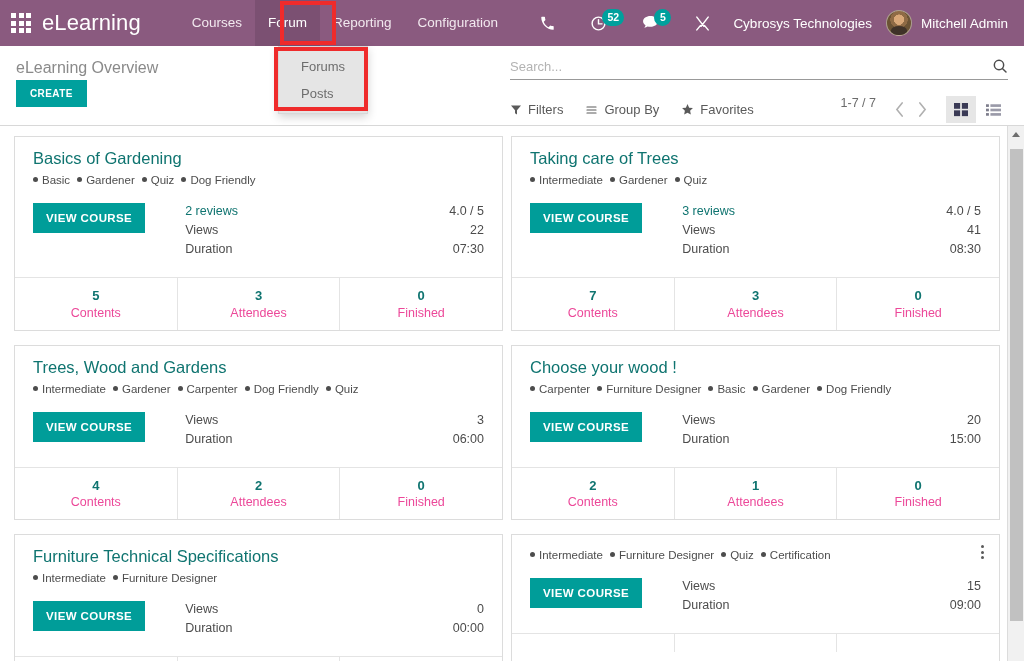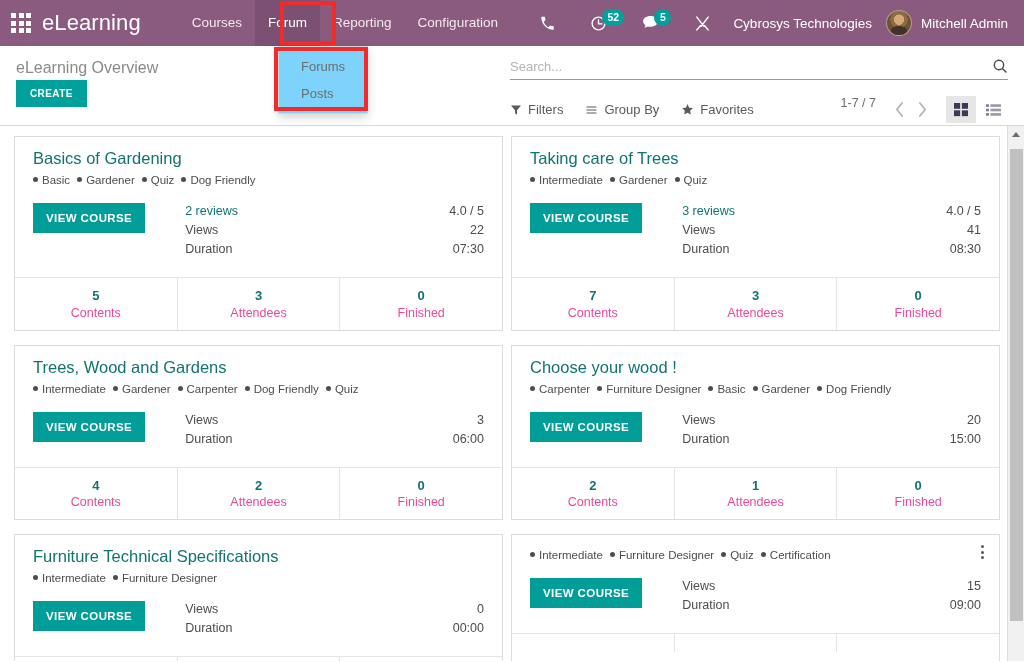--- a/index.html
+++ b/index.html
@@ -121,21 +121,21 @@
     border-radius: 50% 50% 0 0;
   }
   .user-name { font-size: 13.5px; color: #ffffff; white-space: nowrap; }
 
   
   .nav-dropdown {
     position: absolute;
     top: 46px;
     left: 278px;
     min-width: 86px;
-    background: #7dd3fc;
+    background: #e5e5e5;
     border: 1px solid #d8d8d8;
     box-shadow: 0 3px 9px rgba(0,0,0,0.18);
     padding: 6px 0;
     z-index: 40;
   }
   .dropdown-item {
     font-size: 13px;
     color: #6d6d6d;
     padding: 6px 22px 6px 22px;
     white-space: nowrap;

